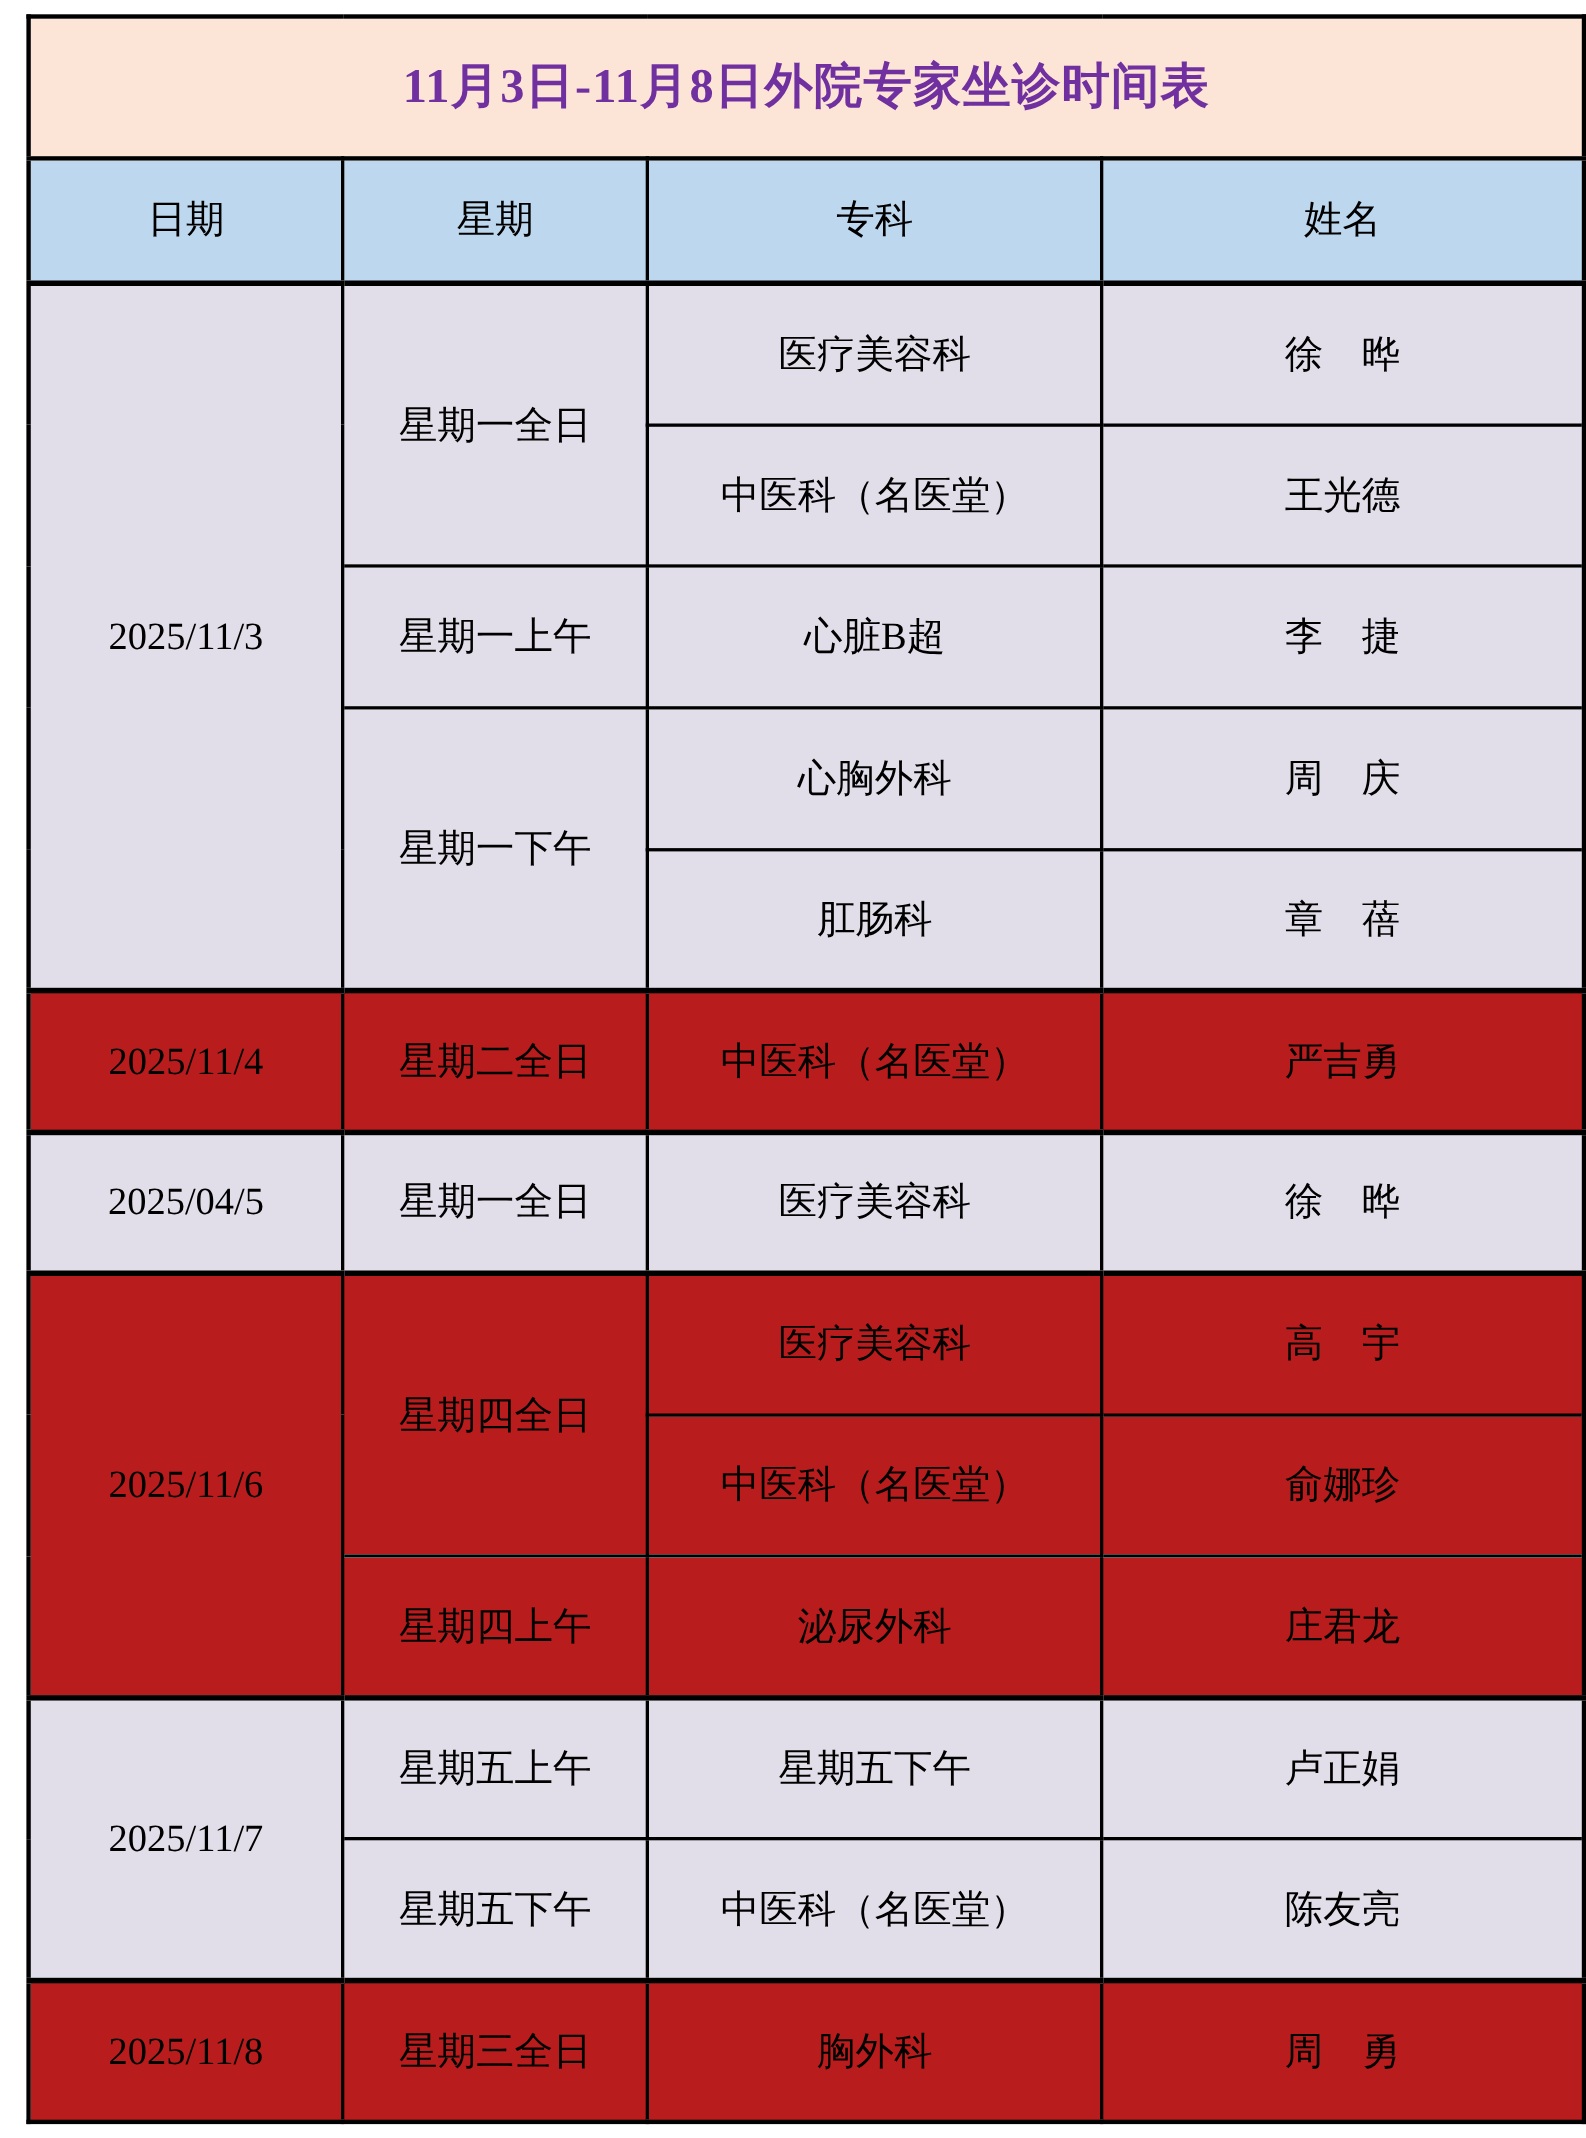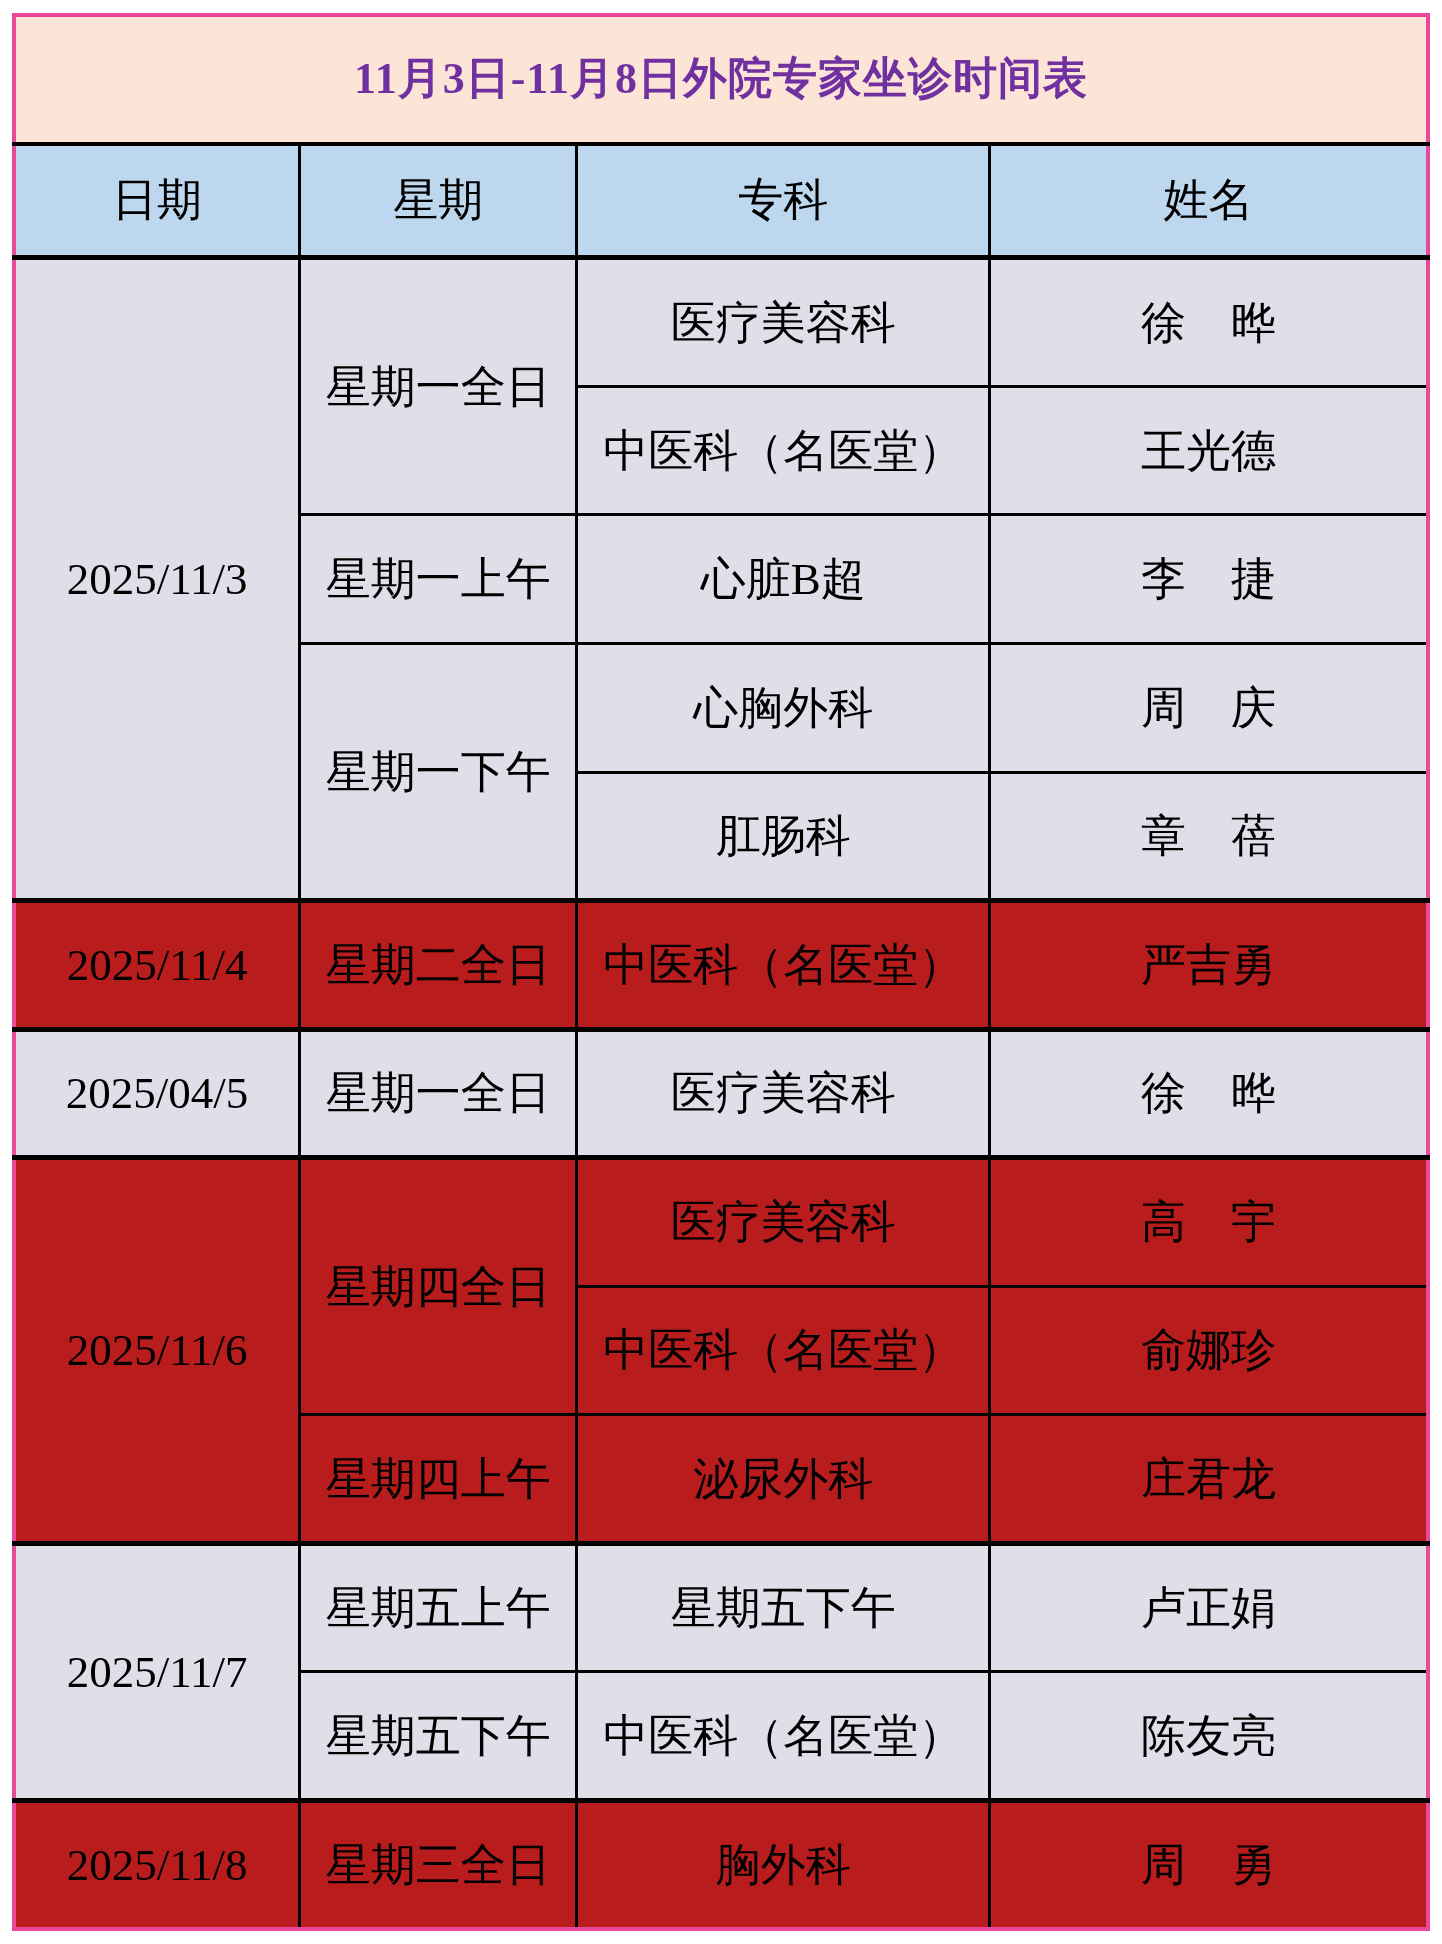--- a/index.html
+++ b/index.html
@@ -17,28 +17,28 @@
   table.schedule {
     width: 100%;
     height: 1918px;
     border-collapse: collapse;
     table-layout: fixed;
   }
   table.schedule td, table.schedule th {
     border: 3px solid #000000;
     text-align: center;
     vertical-align: middle;
-    font-size: 45px;
+    font-size: 35px;
     font-weight: normal;
     color: #000000;
     line-height: 1.2;
     overflow: hidden;
   }
   
-  table.schedule { border: 4px solid #ec4899; }
+  table.schedule { border: 4px solid #000000; margin-left: 12px; }
 
   
   tr.title-row td {
     background: #FCE4D6;
     color: #7030A0;
     font-size: 44px;
     font-weight: bold;
     height: 126px;
     border-bottom-width: 4px;
     letter-spacing: 1px;

